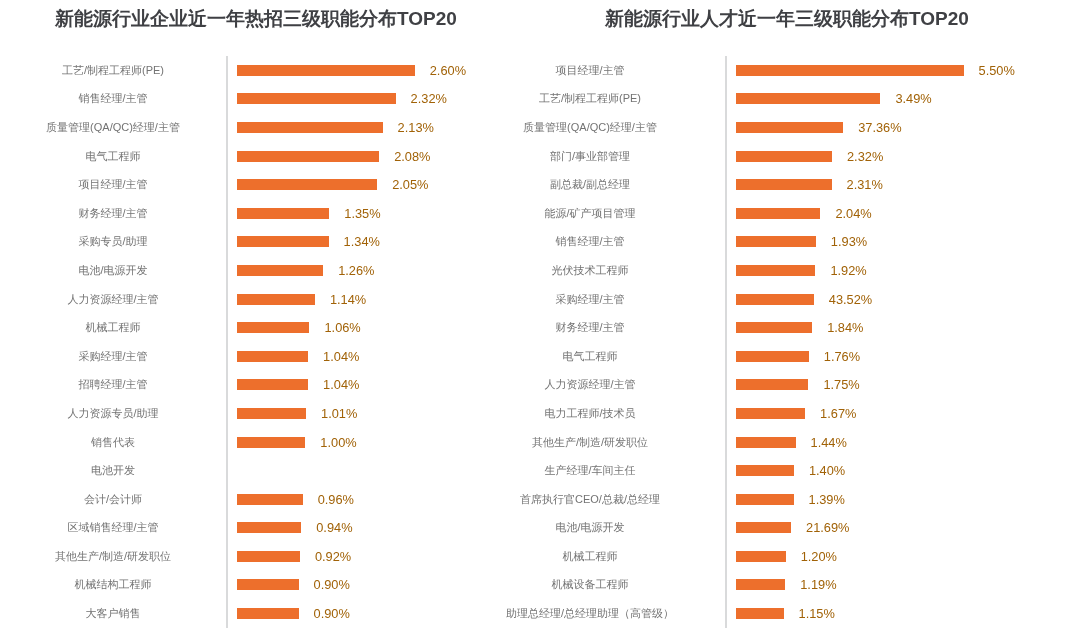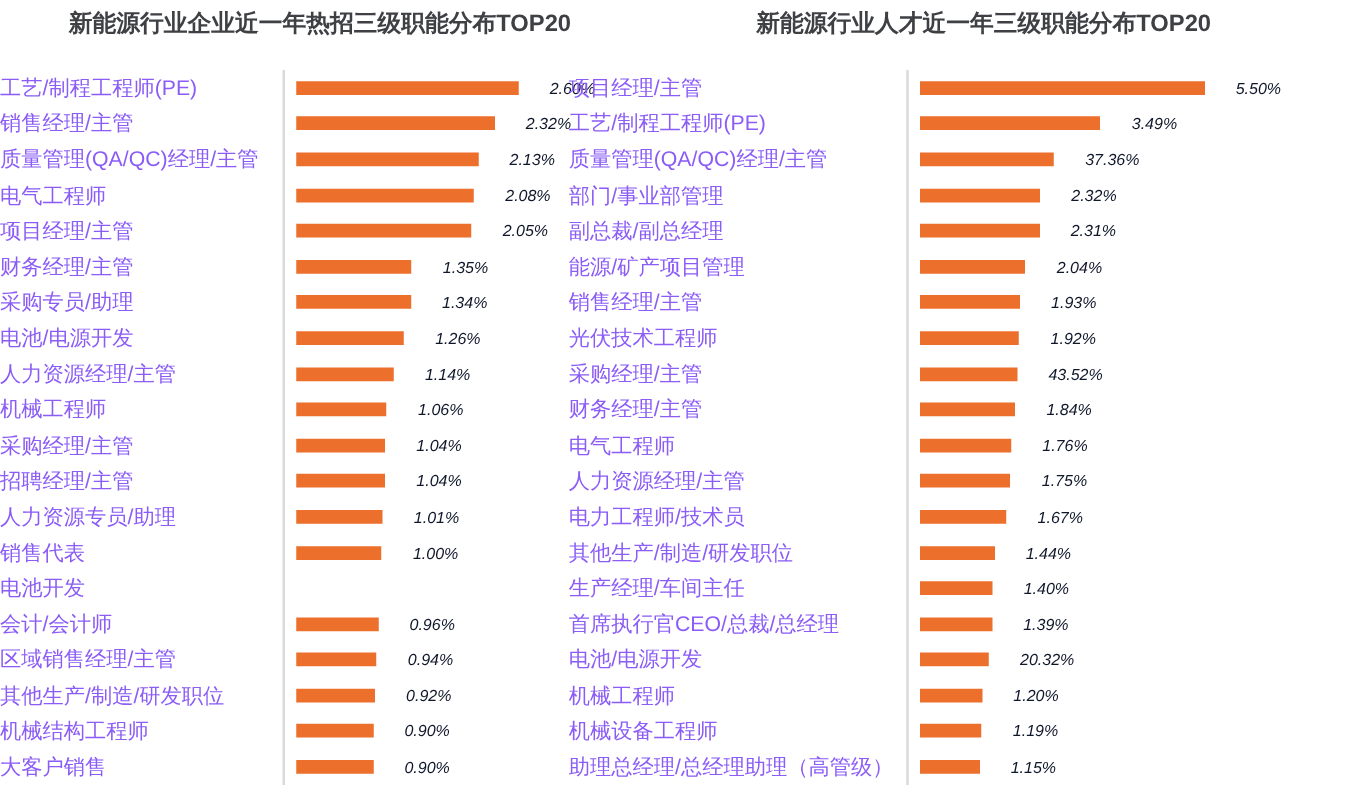--- a/index.html
+++ b/index.html
@@ -48,23 +48,23 @@
   .panel-left .plot  { top: 56px; }
   .panel-right .plot { top: 56px; }
 
   .row {
     position: relative;
     height: 28.6px;
     display: flex;
     align-items: center;
   }
   .cat-label {
-    text-align: left;
-    font-size: 17px;
-    color: #8b5cf6;
+    text-align: center;
+    font-size: 11px;
+    color: #737373;
     white-space: nowrap;
     padding-right: 11px;
     overflow: visible;
     flex: 0 0 auto;
   }
   .panel-left .cat-label  { width: 226px; }
   .panel-right .cat-label { width: 270px; }
 
   .bar-area {
     position: relative;
@@ -73,25 +73,24 @@
     display: flex;
     align-items: center;
   }
   .bar {
     height: 11px;
     background: #ED6F2C;
     flex: 0 0 auto;
   }
   .bar-value {
     font-size: 12.8px;
-    color: #0f172a;
+    color: #a16207;
     white-space: nowrap;
-    padding-left: 25px;
+    padding-left: 15px;
     flex: 0 0 auto;
-    font-style: italic;
   }
 
   .axis-line {
     position: absolute;
     width: 2px;
     background: #d9dadb;
   }
   .panel-left .axis-line  { left: 226px; top: 56px; height: 572px; }
   .panel-right .axis-line { left: 270px; top: 56px; height: 572px; }
 </style>
@@ -356,21 +355,21 @@
           <div class="cat-label">首席执行官CEO/总裁/总经理</div>
           <div class="bar-area">
             <div class="bar" style="background: rgb(237, 111, 44); width: 57.5172px;"></div>
             <div class="bar-value">1.39%</div>
           </div>
         </div>
         <div class="row">
           <div class="cat-label">电池/电源开发</div>
           <div class="bar-area">
             <div class="bar" style="background: rgb(237, 111, 44); width: 55.0345px;"></div>
-            <div class="bar-value">20.32%</div>
+            <div class="bar-value">21.69%</div>
           </div>
         </div>
         <div class="row">
           <div class="cat-label">机械工程师</div>
           <div class="bar-area">
             <div class="bar" style="background: rgb(237, 111, 44); width: 49.6552px;"></div>
             <div class="bar-value">1.20%</div>
           </div>
         </div>
         <div class="row">

